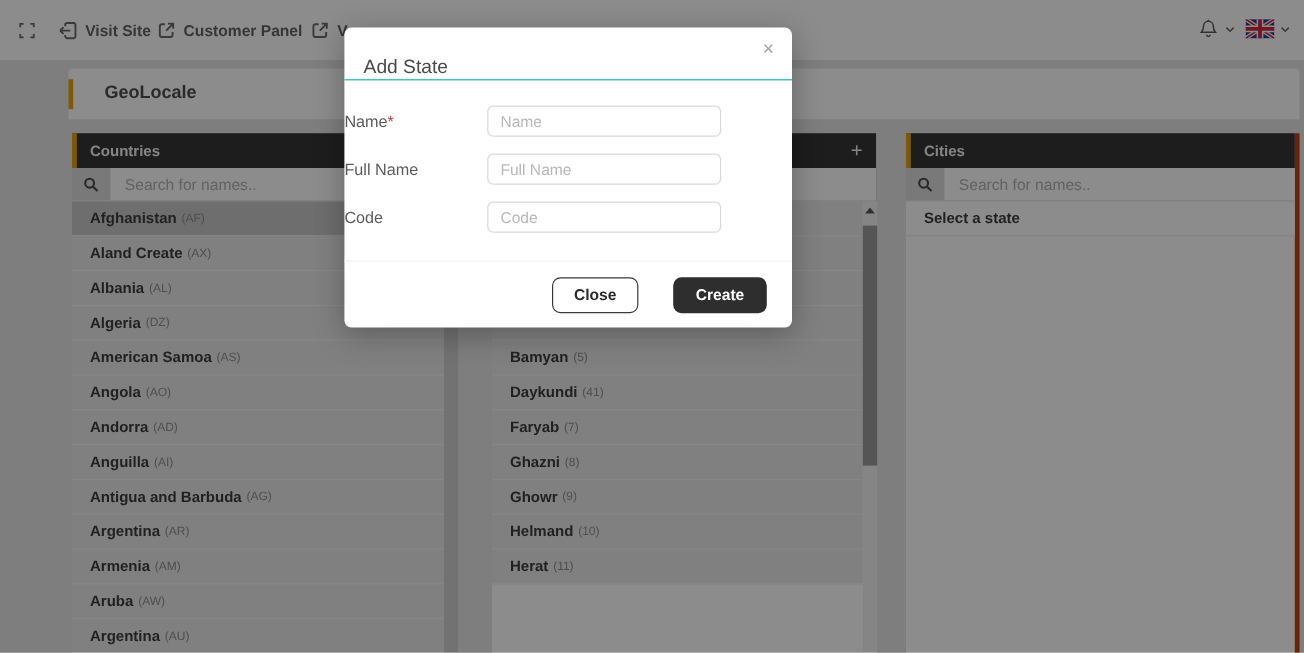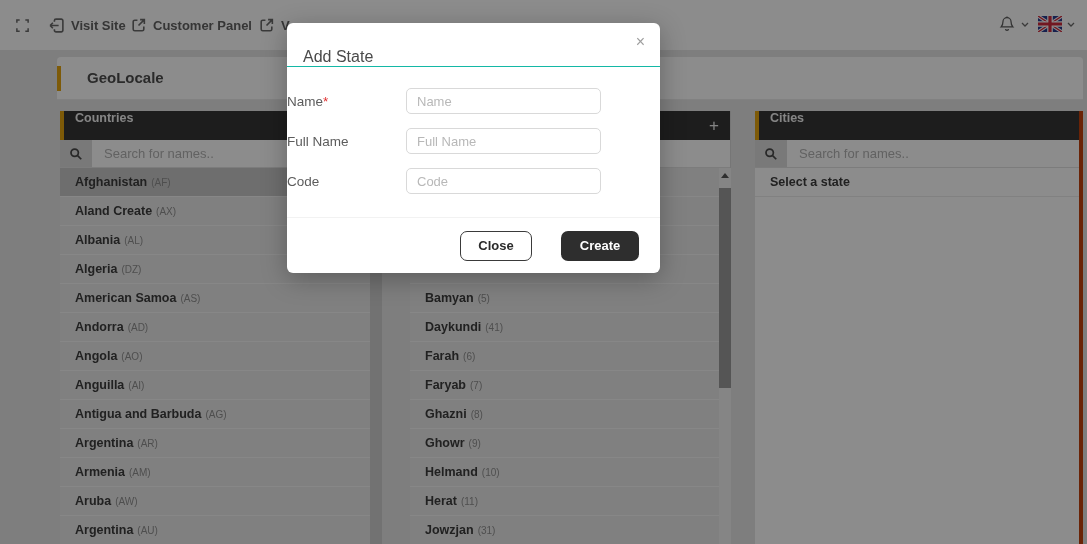--- a/index.html
+++ b/index.html
@@ -25,21 +25,21 @@
   .page-title { position:absolute; left:30px; top:12px; font-size:15px; font-weight:700; color:#4e4e4e; }
 
   
   .panel { position:absolute; top:111px; height:433px; background:#fff; }
   #countries-panel { left:60px;  width:322px; }
   #states-panel    { left:410px; width:321px; border-right:1px solid #d8d8d8; }
   #cities-panel    { left:755px; width:328px; border-right:4px solid #c2410c; }
 
   .panel-header { position:relative; height:29px; background:#353535; border-left:4px solid #e3a50f;
                   color:#f2f2f2; font-size:12.5px; font-weight:700;
-                  display:flex; align-items:flex-start; padding-left:11px; }
+                  display:flex; align-items:center; padding-left:11px; }
   .add-btn { position:absolute; right:4px; top:0; width:24px; height:29px; display:flex; align-items:center;
              justify-content:center; color:#efefef; font-size:17px; font-weight:400; cursor:pointer; }
 
   .search-row { height:28px; border-bottom:1px solid #e2e2e2; background:#fff; display:flex; align-items:stretch; }
   .search-icon-box { width:32px; background:#dcdcdc; display:flex; align-items:center; justify-content:center; }
   .search-input { flex:1; border:none; outline:none; background:transparent; padding-left:12px;
                   font-size:13px; color:#555; }
   .search-input::placeholder { color:#b2b2b2; }
 
   .list { position:absolute; top:57px; left:0;text-align:right; }
@@ -196,27 +196,27 @@
         <span class="row-name">Algeria</span>
         <span class="row-code">(DZ)</span>
       </div>
 
       <div class="row">
         <span class="row-name">American Samoa</span>
         <span class="row-code">(AS)</span>
       </div>
 
       <div class="row">
+        <span class="row-name">Angola</span>
+        <span class="row-code">(AO)</span>
+      </div>
+
+      <div class="row">
         <span class="row-name">Andorra</span>
         <span class="row-code">(AD)</span>
-      </div>
-
-      <div class="row">
-        <span class="row-name">Angola</span>
-        <span class="row-code">(AO)</span>
       </div>
 
       <div class="row">
         <span class="row-name">Anguilla</span>
         <span class="row-code">(AI)</span>
       </div>
 
       <div class="row">
         <span class="row-name">Antigua and Barbuda</span>
         <span class="row-code">(AG)</span>
@@ -275,24 +275,20 @@
       <div class="row">
         <span class="row-name">Bamyan</span>
         <span class="row-code">(5)</span>
       </div>
 
       <div class="row">
         <span class="row-name">Daykundi</span>
         <span class="row-code">(41)</span>
       </div>
 
-      <div class="row">
-        <span class="row-name">Farah</span>
-        <span class="row-code">(6)</span>
-      </div>
 
       <div class="row">
         <span class="row-name">Faryab</span>
         <span class="row-code">(7)</span>
       </div>
 
       <div class="row">
         <span class="row-name">Ghazni</span>
         <span class="row-code">(8)</span>
       </div>
@@ -305,24 +301,20 @@
       <div class="row">
         <span class="row-name">Helmand</span>
         <span class="row-code">(10)</span>
       </div>
 
       <div class="row">
         <span class="row-name">Herat</span>
         <span class="row-code">(11)</span>
       </div>
 
-      <div class="row">
-        <span class="row-name">Jowzjan</span>
-        <span class="row-code">(31)</span>
-      </div>
     </div>
   <div class="sb-track">
     <div class="sb-arrow"></div>
     <div class="sb-thumb"></div>
   </div>
 </div>
 
 <div class="panel" id="cities-panel">
   <div class="panel-header">
     <span>Cities</span>

